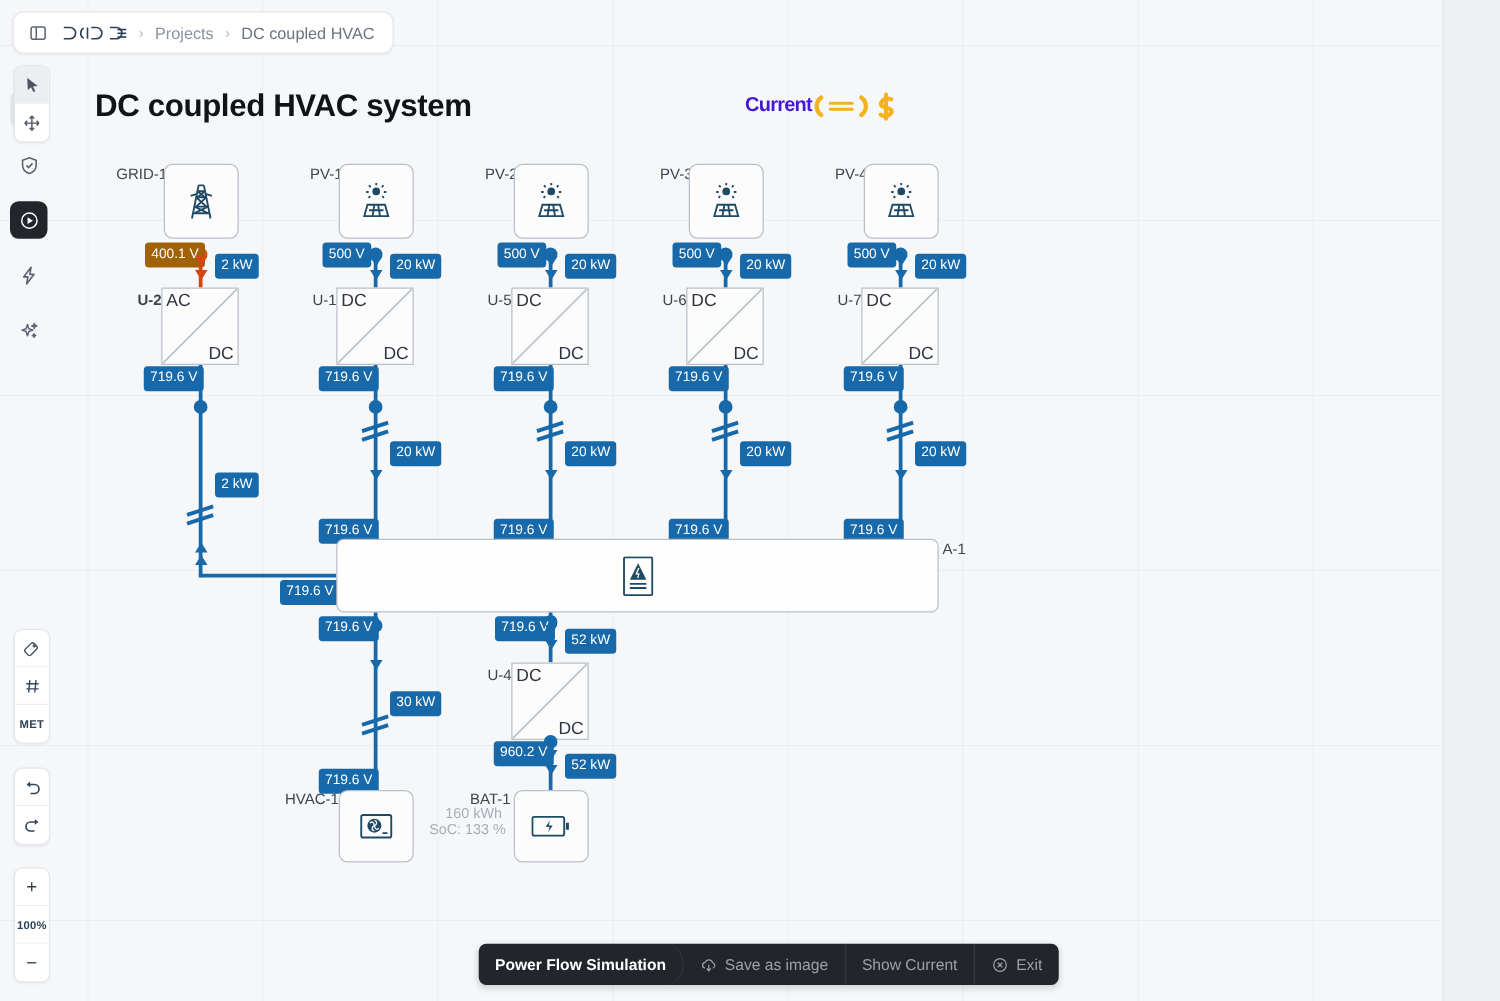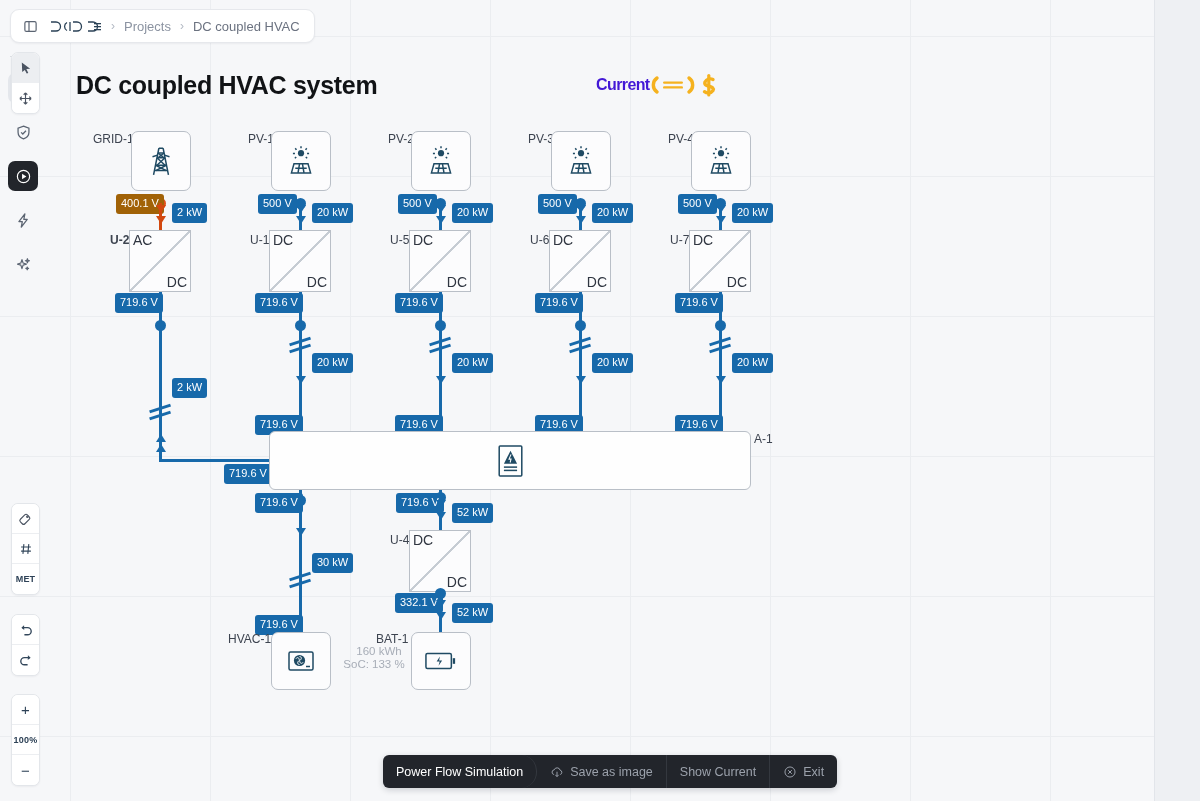--- a/index.html
+++ b/index.html
@@ -158,21 +158,21 @@
     position: absolute; left: 383px; top: 755px; height: 33px;
     background: #22252b; border-radius: 6px; display: flex; align-items: stretch;
     box-shadow: 0 2px 6px rgba(16,24,40,.18); z-index: 30; overflow: hidden;
   }
   .bb-item {
     display: flex; align-items: center; gap: 6px; padding: 0 13px;
     font-size: 12.5px; color: #9ba1ab; cursor: pointer;
     border-right: 1px solid #34383f;
   }
   .bb-item:last-child { border-right: none; }
-  .bb-item.active { color: #ffffff; font-weight: normal; border-radius: 16px; }
+  .bb-item.active { color: #ffffff; font-weight: bold; border-radius: 16px; }
 </style>
 </head>
 <body>
 
 <div id="app">
 
   <div id="canvas"></div>
   <div id="rightrail"></div>
 
   <div id="breadcrumb">
@@ -503,21 +503,21 @@
   <div class="arrow" style="left:435.5px; top:500px;"></div>
   <div class="arrow" style="left:435.5px; top:512px;"></div>
   <div class="badge" style="left:452px; top:503px;">52 kW</div>
 
   <div class="node-label" style="left:390px; top:533px;">U-4</div>
   <div class="conv" style="left:409px; top:530px;">
     <span class="in">DC</span>
     <span class="out">DC</span>
   </div>
   <div class="dot" style="left:435px; top:588px;"></div>
-  <div class="badge" style="left:395px; top:593px;">332.1 V</div>
+  <div class="badge" style="left:395px; top:593px;">960.2 V</div>
   <div class="wire v" style="left:439px; top:592px; height:44px;"></div>
   <div class="arrow" style="left:435.5px; top:600px;"></div>
   <div class="arrow" style="left:435.5px; top:612px;"></div>
   <div class="badge" style="left:452px; top:603px;">52 kW</div>
 
   <div class="node-label" style="left:376px; top:632px;">BAT-1</div>
   <div class="sub-label" style="left:348px; top:645px; width:62px;">160 kWh</div>
   <div class="sub-label" style="left:338px; top:658px; width:72px;">SoC: 133 %</div>
   <div class="node" style="left:411px; top:632px; width:60px; height:58px;">
     <svg width="32" height="22" viewBox="0 0 34 22" fill="none" stroke="#1f4a63" stroke-width="1.6">

